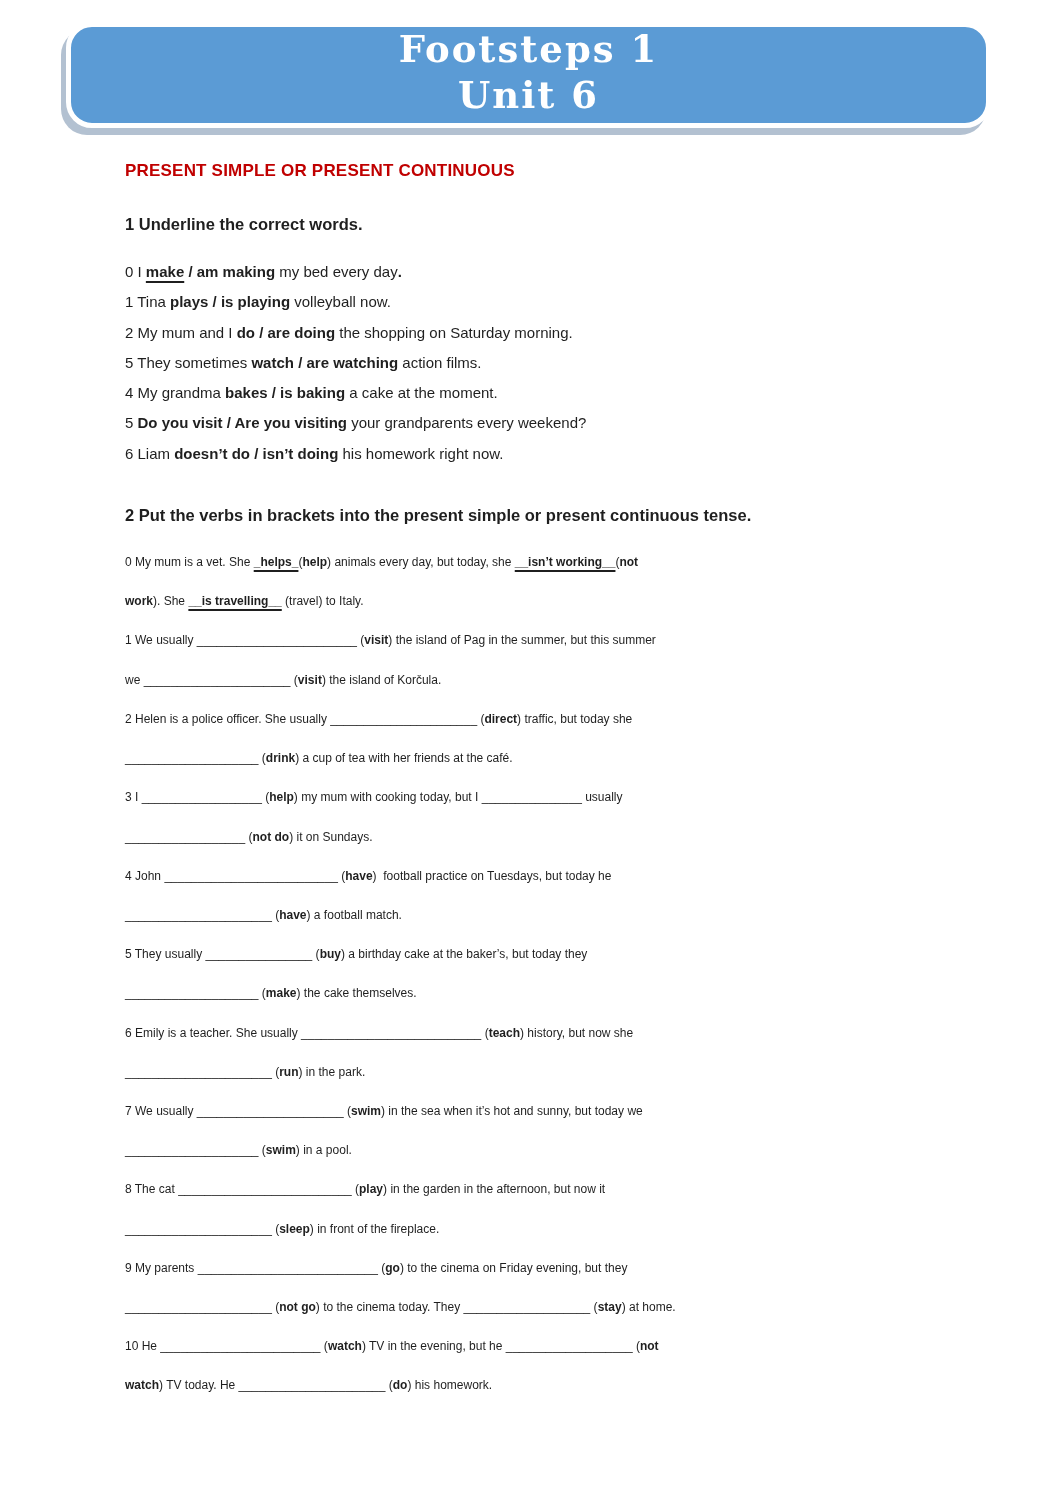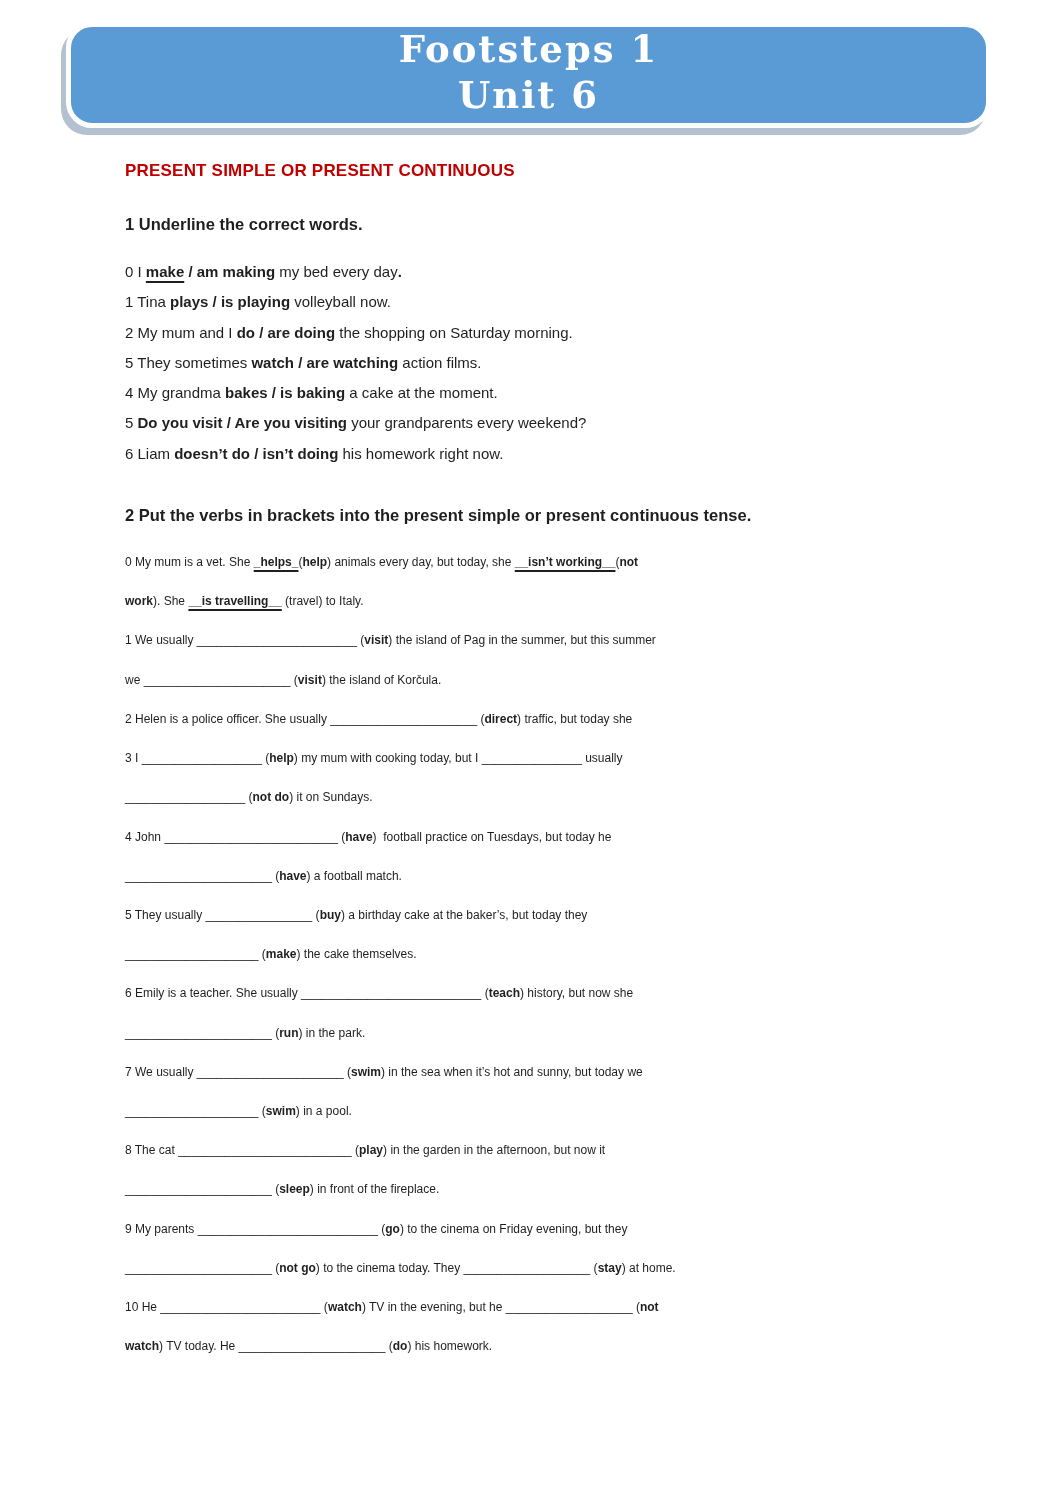--- a/index.html
+++ b/index.html
@@ -103,20 +103,21 @@
       <div><span>6 Liam </span><span class="b">doesn’t do / isn’t doing</span><span> his homework right now.</span></div>
     </div>
 
   <p class="instruction ex2-instruction">2 Put the verbs in brackets into the present simple or present continuous tense.</p>
   <div class="ex2-lines">
       <div><span>0 My mum is a vet. She </span><span class="bu">_helps_</span><span>(</span><span class="b">help</span><span>) animals every day, but today, she </span><span class="bu">__isn’t working__</span><span>(</span><span class="b">not</span></div>
       <div><span class="b">work</span><span>). She </span><span class="bu">__is travelling__</span><span> (travel) to Italy.</span></div>
       <div><span>1 We usually </span><span>________________________</span><span> (</span><span class="b">visit</span><span>) the island of Pag in the summer, but this summer</span></div>
       <div><span>we </span><span>______________________</span><span> (</span><span class="b">visit</span><span>) the island of Korčula.</span></div>
       <div><span>2 Helen is a police officer. She usually </span><span>______________________</span><span> (</span><span class="b">direct</span><span>) traffic, but today she</span></div>
+      <div><span>____________________</span><span> (</span><span class="b">drink</span><span>) a cup of tea with her friends at the café.</span></div>
       <div><span>3 I </span><span>__________________</span><span> (</span><span class="b">help</span><span>) my mum with cooking today, but I </span><span>_______________</span><span> usually</span></div>
       <div><span>__________________</span><span> (</span><span class="b">not do</span><span>) it on Sundays.</span></div>
       <div><span>4 John </span><span>__________________________</span><span> (</span><span class="b">have</span><span>)  football practice on Tuesdays, but today he</span></div>
       <div><span>______________________</span><span> (</span><span class="b">have</span><span>) a football match.</span></div>
       <div><span>5 They usually </span><span>________________</span><span> (</span><span class="b">buy</span><span>) a birthday cake at the baker’s, but today they</span></div>
       <div><span>____________________</span><span> (</span><span class="b">make</span><span>) the cake themselves.</span></div>
       <div><span>6 Emily is a teacher. She usually </span><span>___________________________</span><span> (</span><span class="b">teach</span><span>) history, but now she</span></div>
       <div><span>______________________</span><span> (</span><span class="b">run</span><span>) in the park.</span></div>
       <div><span>7 We usually </span><span>______________________</span><span> (</span><span class="b">swim</span><span>) in the sea when it’s hot and sunny, but today we</span></div>
       <div><span>____________________</span><span> (</span><span class="b">swim</span><span>) in a pool.</span></div>

